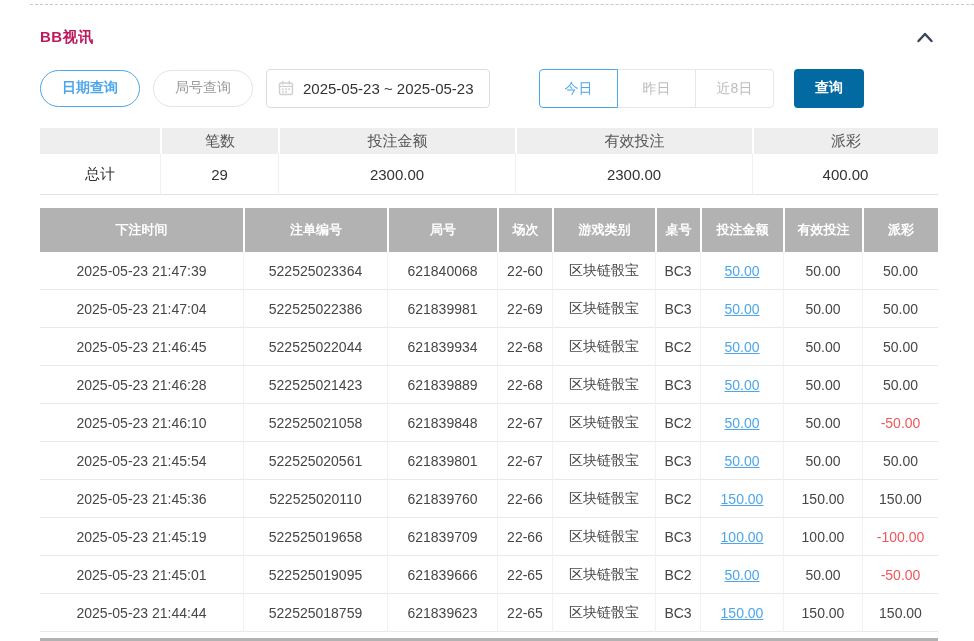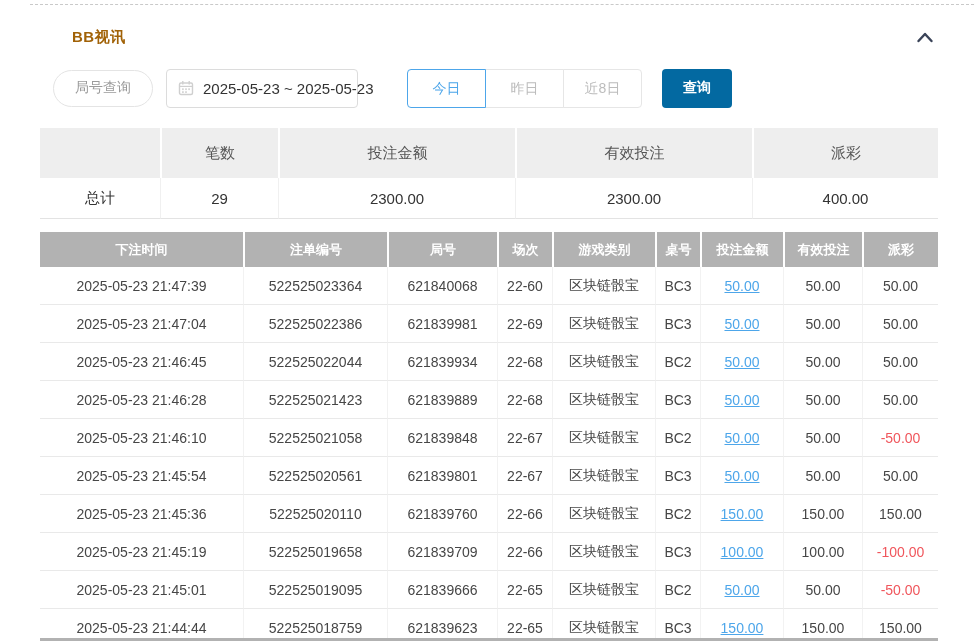--- a/index.html
+++ b/index.html
@@ -7,49 +7,49 @@
   body {
     width:974px; height:641px; overflow:hidden; position:relative;
     background:#fff; font-family:"Liberation Sans","DejaVu Sans",sans-serif;
     color:#333;
   }
   .dotted-divider { position:absolute; top:4px; left:30px; width:944px; border-top:1px dashed #c9c9c9; }
   .content { position:absolute; left:40px; top:0; width:898px; }
 
   
   .title-row { margin-top:27px; height:20px; display:flex; justify-content:space-between; align-items:center; }
-  .section-title { font-size:15px; font-weight:bold; color:#a16207; letter-spacing:.5px;margin-left:32px; }
+  .section-title { font-size:15px; font-weight:bold; color:#be185d; letter-spacing:.5px; }
   .collapse-btn { width:26px; height:20px; display:flex; align-items:center; justify-content:center; cursor:pointer; background:none; border:none; padding:0; }
 
   
   .filter-row { margin-top:21px; height:40px; display:flex; align-items:center; }
   .pill { height:37px; padding:0 21px; border-radius:19px; font-size:14px; display:flex; align-items:center; background:#fff; cursor:pointer; }
   .pill.active { border:1px solid #4da6ea; color:#4da6ea; font-weight:bold; }
   .pill.inactive { border:1px solid #e4e4e4; color:#9a9a9a; margin-left:13px; }
-  .date-input { margin-left:13px; width:192px; height:39px; border:1px solid #dcdcdc; border-radius:4px; display:flex; align-items:center; padding:0 11px; background:#fff; cursor:pointer; }
+  .date-input { margin-left:13px; width:224px; height:39px; border:1px solid #dcdcdc; border-radius:4px; display:flex; align-items:center; padding:0 11px; background:#fff; cursor:pointer; }
   .date-input .cal { flex:0 0 auto; margin-right:9px; display:flex; }
   .date-input .val { font-size:15px; color:#333; white-space:nowrap; }
   .btn-group { margin-left:9px; display:flex; }
   .seg { width:79px; height:39px; line-height:37px; text-align:center; font-size:14px; background:#fff; border:1px solid #e6e6e6; margin-left:-1px; cursor:pointer; color:#bcbcbc; }
   .seg:first-child { margin-left:0; border-radius:4px 0 0 4px; }
   .seg:last-child { border-radius:0 4px 4px 0; }
   .seg.active { border-color:#4da6ea; color:#4da6ea; position:relative; z-index:2;margin-left:40px; }
   .search-btn { margin-left:20px; width:70px; height:39px; border:none; border-radius:4px; background:#0369a1; color:#fff; font-size:14px; font-weight:bold; cursor:pointer; font-family:inherit; }
 
   
   table { border-collapse:separate; border-spacing:0; table-layout:fixed; width:898px; }
   .summary-table { margin-top:20px; }
-  .summary-table th { background:#eeeeee; height:50px; font-size:15px; font-weight:normal; color:#555; text-align:center; border-left:2px solid #fff; }
+  .summary-table th { background:#eeeeee; height:26px; font-size:15px; font-weight:normal; color:#555; text-align:center; border-left:2px solid #fff; }
   .summary-table th:first-child { border-left:none; }
   .summary-table td { height:41px; font-size:15px; color:#333; text-align:center; background:#fff; border-bottom:1px solid #e3e3e3; border-left:1px solid #f0f0f0; }
   .summary-table td:first-child { border-left:none;margin-top:22px; }
 
   
   .records-table { margin-top:13px; }
-  .records-table th { background:#b2b2b2; height:35px; font-size:13px; font-weight:bold; color:#fff; text-align:center; border-left:2px solid #fff; }
+  .records-table th { background:#b2b2b2; height:44px; font-size:13px; font-weight:bold; color:#fff; text-align:center; border-left:2px solid #fff; }
   .records-table th:first-child { border-left:none; }
   .records-table td { height:38px; font-size:14px; color:#464646; text-align:center; background:#fff; border-bottom:1px solid #e9e9e9; border-left:1px solid #f2f2f2; }
   .records-table td:first-child { border-left:none; }
   .bet-link { color:#4da6ea; text-decoration:underline; cursor:pointer; }
   td.payout.neg { color:#f0565c; }
 
   .bottom-strip { position:absolute; left:40px; top:638px; width:898px; height:3px; background:#b2b2b2; }
 </style>
 </head>
 <body>
@@ -63,20 +63,21 @@
     <button class="collapse-btn">
       <span style="display:flex;">
         <svg width="18" height="14" viewBox="0 0 18 14">
             <polyline points="2.5,11 9,4 15.5,11" fill="none" stroke="#3a4358" stroke-width="2.4" stroke-linecap="round" stroke-linejoin="round"></polyline>
           </svg>
       </span>
     </button>
   </div>
 
   <div class="filter-row">
+    <div class="pill active">日期查询</div>
     <div class="pill inactive">局号查询</div>
     <div class="date-input">
       <span class="cal">
         <svg width="16" height="16" viewBox="0 0 16 16">
           <rect x="1.5" y="3" width="13" height="11.5" rx="1.5" fill="none" stroke="#cfcfcf" stroke-width="1.4"></rect>
           <line x1="4.8" y1="1" x2="4.8" y2="4.4" stroke="#cfcfcf" stroke-width="1.4"></line>
           <line x1="11.2" y1="1" x2="11.2" y2="4.4" stroke="#cfcfcf" stroke-width="1.4"></line>
           <line x1="1.5" y1="6.4" x2="14.5" y2="6.4" stroke="#cfcfcf" stroke-width="1.2"></line>
           <rect x="4" y="8.3" width="1.8" height="1.8" fill="#d6d6d6"></rect>
             <rect x="7.1" y="8.3" width="1.8" height="1.8" fill="#d6d6d6"></rect>

